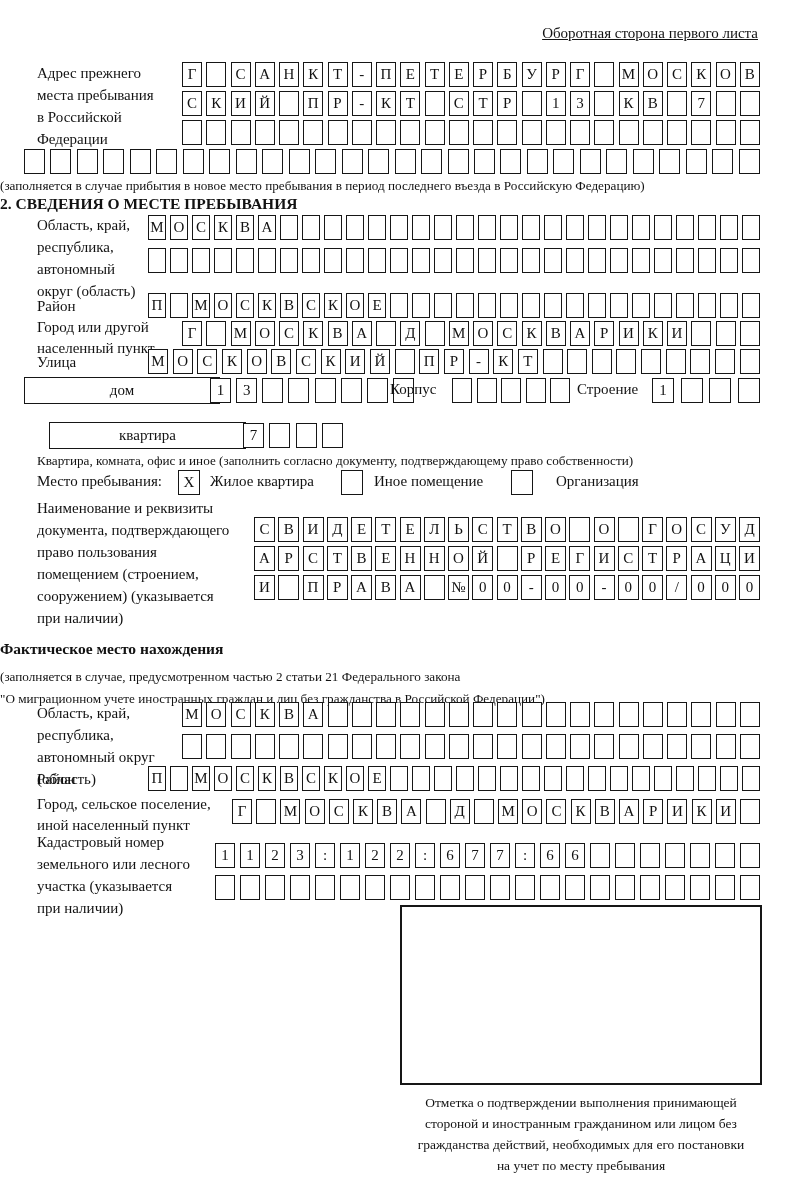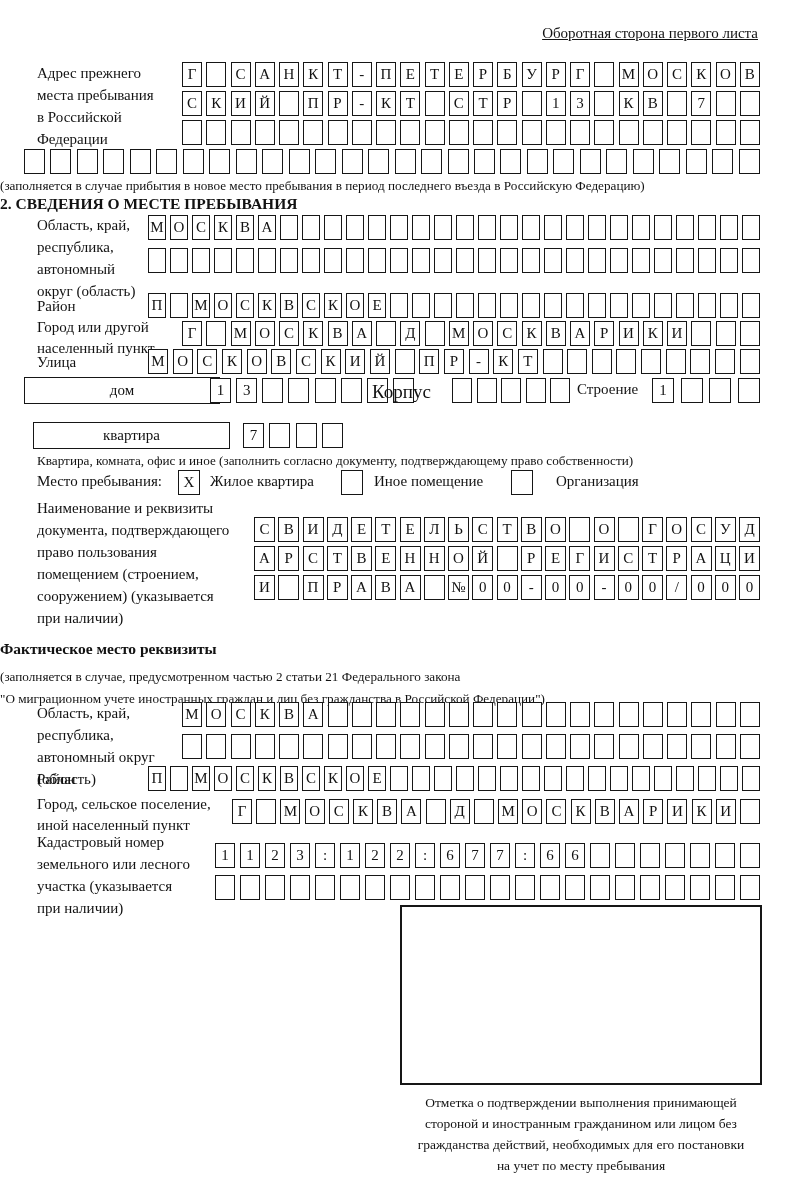--- a/index.html
+++ b/index.html
@@ -304,37 +304,37 @@
   <div class="abs cellrow" style="left:210px;top:378px;width:204px;--cw:21px;">
       <div class="cell">1</div>
       <div class="cell">3</div>
       <div class="cell"></div>
       <div class="cell"></div>
       <div class="cell"></div>
       <div class="cell"></div>
       <div class="cell"></div>
       <div class="cell"></div>
     </div>
-  <div class="abs" style="left:372px;top:381px;font-size:19px;">Корпус</div>
+  <div class="abs" style="left:390px;top:381px;font-size:15px;">Корпус</div>
   <div class="abs cellrow" style="left:452px;top:378px;width:118px;--cw:20px;">
       <div class="cell"></div>
       <div class="cell"></div>
       <div class="cell"></div>
       <div class="cell"></div>
       <div class="cell"></div>
     </div>
   <div class="abs" style="left:577px;top:381px;font-size:15px;">Строение</div>
   <div class="abs cellrow" style="left:652px;top:378px;width:108px;--cw:22px;">
       <div class="cell">1</div>
       <div class="cell"></div>
       <div class="cell"></div>
       <div class="cell"></div>
     </div>
 
-  <div class="abs labelbox" style="left:33px;top:422px;width:197px;">квартира</div>
+  <div class="abs labelbox" style="left:49px;top:422px;width:197px;">квартира</div>
   <div class="abs cellrow" style="left:243px;top:423px;width:100px;--cw:21px;">
       <div class="cell">7</div>
       <div class="cell"></div>
       <div class="cell"></div>
       <div class="cell"></div>
     </div>
   <div class="abs note" style="left:37px;top:452px;">Квартира, комната, офис и иное (заполнить согласно документу, подтверждающему право собственности)</div>
 
   <div class="abs" style="left:37px;top:473px;font-size:15px;">Место пребывания:</div>
   <div class="abs checkbox" style="left:178px;top:470px;">X</div>
@@ -413,21 +413,21 @@
       <div class="cell">0</div>
       <div class="cell">-</div>
       <div class="cell">0</div>
       <div class="cell">0</div>
       <div class="cell">/</div>
       <div class="cell">0</div>
       <div class="cell">0</div>
       <div class="cell">0</div>
     </div>
 
-  <div class="abs center bold" style="left:0;top:640px;width:800px;font-size:15.5px;">Фактическое место реквизиты</div>
+  <div class="abs center bold" style="left:0;top:640px;width:800px;font-size:15.5px;">Фактическое место нахождения</div>
   <div class="abs note center" style="left:0;top:666px;width:800px;line-height:22px;white-space:pre-line;">(заполняется в случае, предусмотренном частью 2 статьи 21 Федерального закона
 "О миграционном учете иностранных граждан и лиц без гражданства в Российской Федерации")</div>
 
   <div class="abs lbl" style="left:37px;top:702px;">Область, край,
 республика,
 автономный округ
 (область)</div>
   <div class="abs cellrow" style="left:182px;top:702px;width:578px;--cw:20px;">
       <div class="cell">М</div>
       <div class="cell">О</div>

